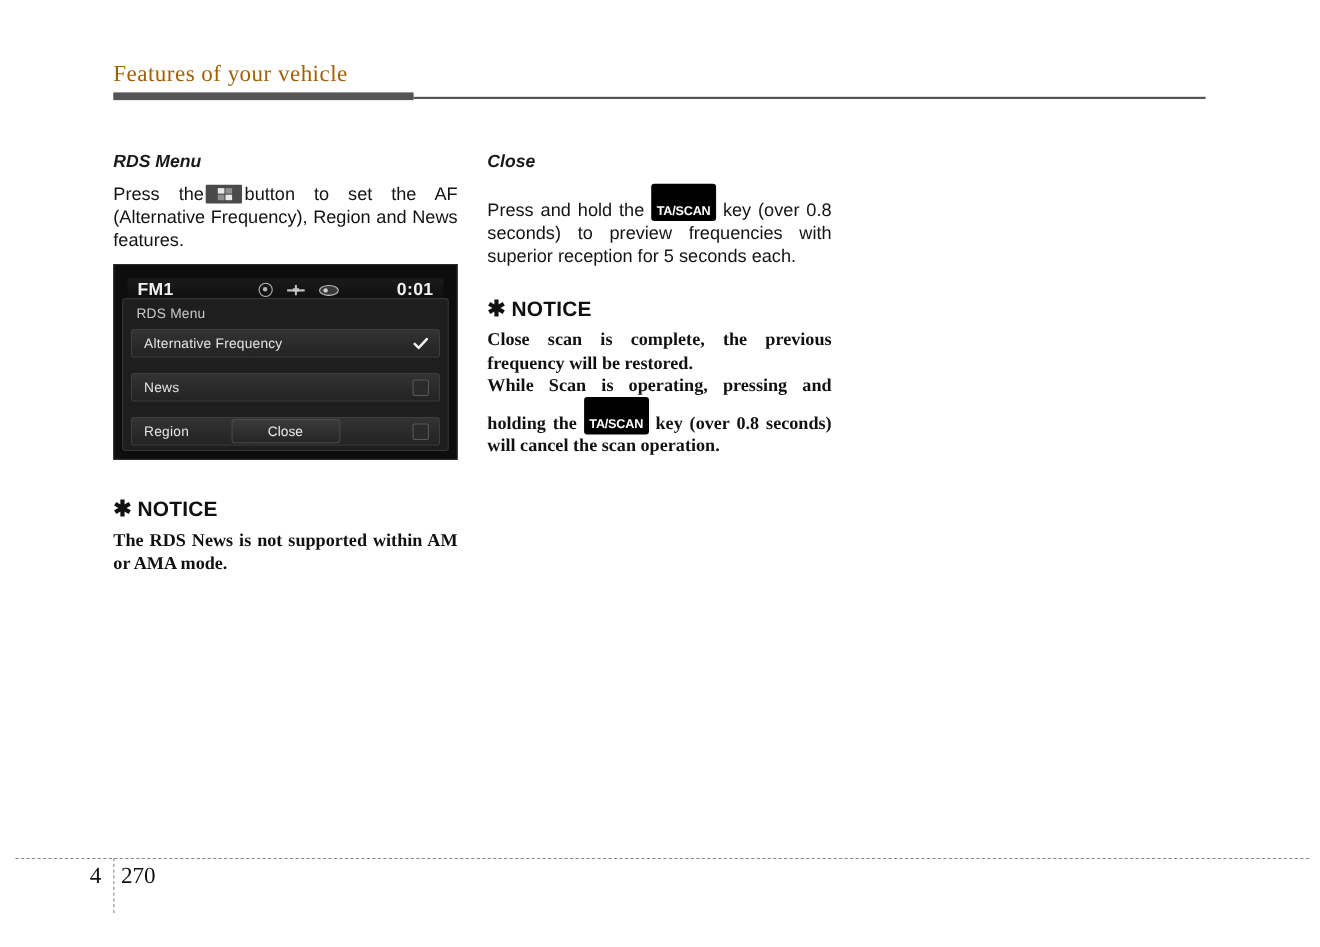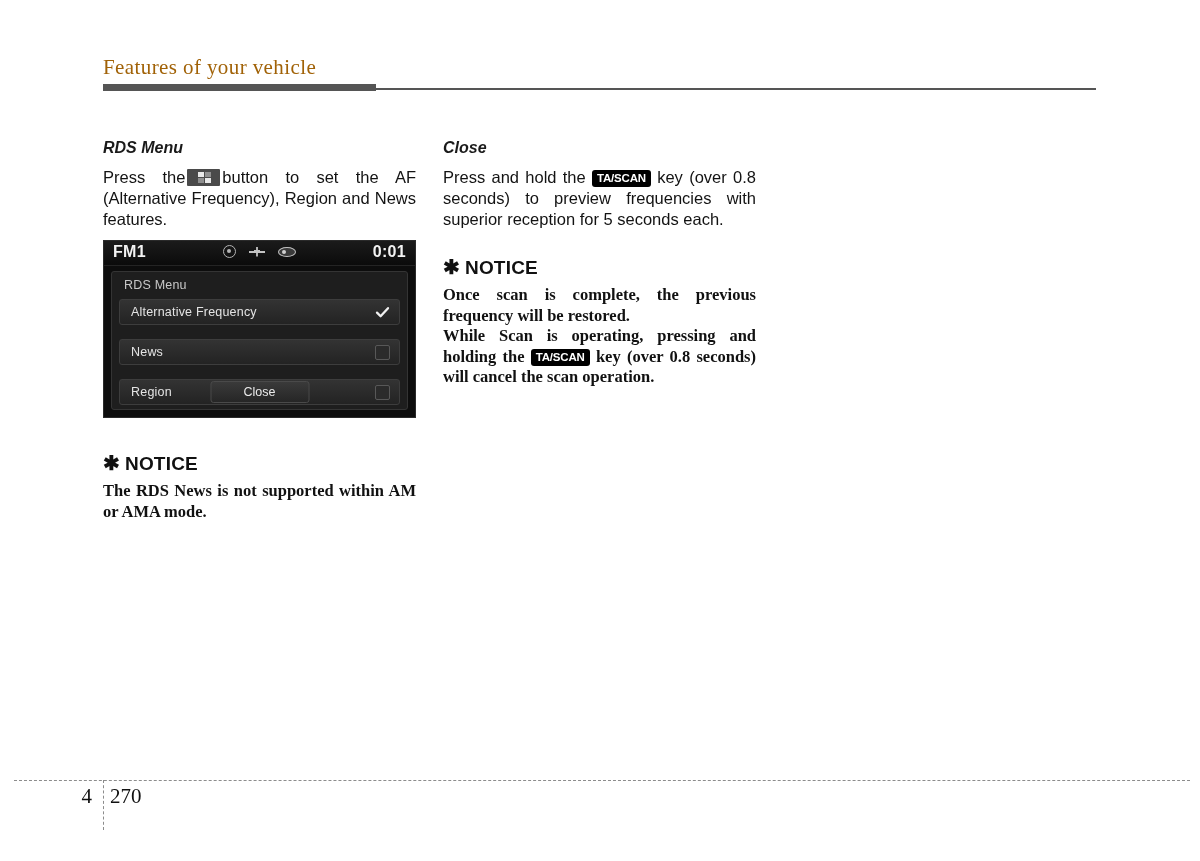--- a/index.html
+++ b/index.html
@@ -82,21 +82,21 @@
 
   
   .key-badge {
     display: inline-block;
     background: #000000;
     color: #ffffff;
     font-family: "Liberation Sans", sans-serif;
     font-weight: bold;
     font-size: 11.5px;
     line-height: 14px;
-    padding: 1px 5px 2px 5px;
+    padding: 18px 5px 2px 5px;
     border-radius: 3px;
     letter-spacing: -0.2px;
     vertical-align: 1px;
     white-space: nowrap;
   }
 
   
   .grid-btn-icon {
     display: inline-block;
     width: 33px;
@@ -149,21 +149,21 @@
   
   .hu-figure {
     position: absolute;
     left: 103px;
     top: 240px;
     width: 313px;
     height: 178px;
     background: #0d0d0d;
     border: 1px solid #2a2a2a;
     box-sizing: border-box;
-    padding: 0;
+    padding: 12px;
     overflow: hidden;
   }
   .hu-statusbar {
     position: relative;
     height: 24px;
     background: linear-gradient(#1b1b1b, #0b0b0b);
     border-bottom: 1px solid #242424;
   }
   .hu-band {
     position: absolute;
@@ -426,21 +426,21 @@
 
 <div class="col col-right">
 
   <h3 class="sub-head">Close</h3>
 
   <p class="body-text"><span>Press and hold the</span> <span class="key-badge">TA/SCAN</span> <span>key (over 0.8 seconds) to preview frequencies with superior reception for 5 seconds each.</span></p>
 
   <div class="notice-block">
     <div class="notice-head"><span class="asterisk">✱</span><span>NOTICE</span></div>
     <div class="notice-body">
-      <p>Once scan is complete, the previous frequency will be restored.</p>
+      <p>Close scan is complete, the previous frequency will be restored.</p>
       <p class="last-full"><span>While Scan is operating, pressing and holding the</span> <span class="key-badge">TA/SCAN</span> <span>key (over 0.8 seconds) will cancel the scan operation.</span></p>
     </div>
   </div>
 
 </div>
 
 <div class="footer-hrule"></div>
 <div class="footer-vrule"></div>
 <div class="footer-chapter">4</div>
 <div class="footer-pageno">270</div>

